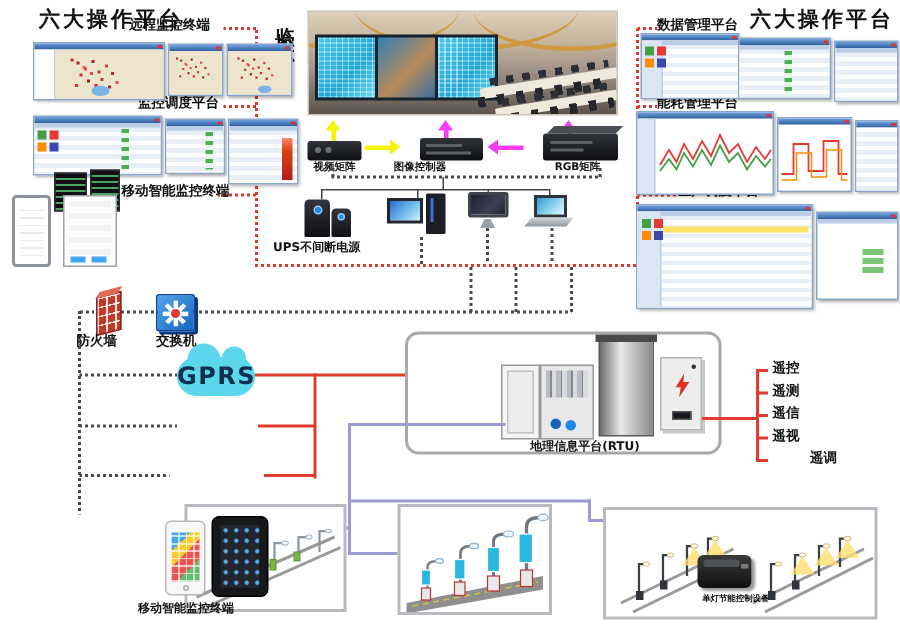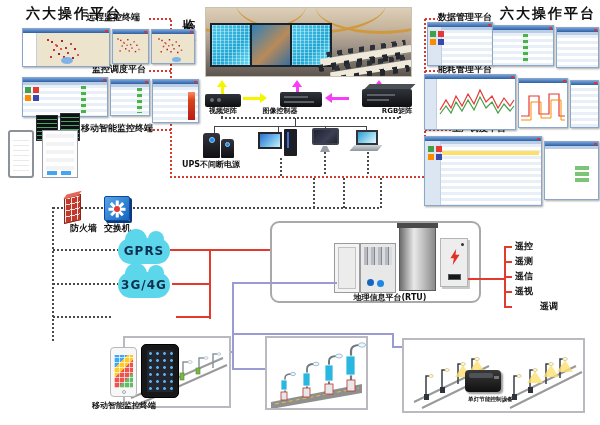--- a/index.html
+++ b/index.html
@@ -59,21 +59,21 @@
   .redbar{position:absolute;right:3px;top:8px;bottom:2px;width:7px;background:linear-gradient(180deg,#ff8a65,#d84315 30%,#b71c1c);}
   .icons4{position:absolute;width:6px;height:6px;background:#43a047;
     box-shadow:8px 0 0 #e53935,0 8px 0 #fb8c00,8px 8px 0 #3949ab;}
   .yellowrow{position:absolute;left:10px;right:2px;height:4px;background:#ffe066;}
   .greenbtns{position:absolute;width:14px;height:4px;background:#7cc576;box-shadow:0 6px 0 #7cc576,0 12px 0 #7cc576;}
 
   
   .cloud{position:absolute;background:#5cd6ea;border-radius:13px;}
   .cloud::before{content:"";position:absolute;left:7px;top:-9px;width:22px;height:22px;border-radius:50%;background:#5cd6ea;}
   .cloud::after{content:"";position:absolute;right:6px;top:-7px;width:16px;height:16px;border-radius:50%;background:#5cd6ea;}
-  .cloud .cl{position:relative;z-index:2;display:block;width:100%;text-align:center;font-weight:bold;font-size:12px;color:#0d3050;letter-spacing:1px;}
+  .cloud .cl{position:relative;z-index:2;display:block;width:100%;text-align:left;font-weight:bold;font-size:16px;color:#0d3050;letter-spacing:1px;}
 
   
   .firewall{position:absolute;background:#c0392b;transform:skewY(-14deg);border:1px solid #8e2418;
     background-image:repeating-linear-gradient(180deg,rgba(255,255,255,.85) 0 1px,transparent 1px 6px),
                      repeating-linear-gradient(90deg,rgba(255,255,255,.85) 0 1px,transparent 1px 6px);}
   .firewall::before{content:"";position:absolute;left:0;top:-4px;width:100%;height:4px;background:#e2695a;transform:skewX(-40deg);}
   .switch{position:absolute;background:linear-gradient(135deg,#55a6e8,#1565c0);border:1px solid #0d47a1;border-radius:2px;box-shadow:2px 2px 0 #0a3a7a;}
   .sb{position:absolute;left:50%;top:50%;width:2.5px;height:17px;background:#fff;transform-origin:center;}
   .switch .dotc{position:absolute;left:50%;top:50%;width:6px;height:6px;margin:-3px 0 0 -3px;border-radius:50%;background:#e53935;z-index:2;}
 
@@ -341,21 +341,21 @@
     <span class="slot" style="left:4px;top:4px;width:24px"></span>
     <span class="slot" style="left:4px;top:9px;width:30px"></span>
   </div>
   <div class="lbl t7 ctr" style="left:258px;top:108px;width:44px">图像控制器</div>
 
   <div class="servertop" style="left:367px;top:84px;width:46px"></div>
   <div class="blackbox" style="left:362px;top:89px;width:50px;height:18px">
     <span class="slot" style="left:5px;top:5px;width:28px"></span>
     <span class="slot" style="left:5px;top:10px;width:22px"></span>
   </div>
-  <div class="lbl t7 ctr" style="left:376px;top:108px;width:42px">RGB矩阵</div>
+  <div class="lbl t7 ctr" style="left:364px;top:108px;width:42px">RGB矩阵</div>
 
   <div class="ln bdv" style="left:221px;top:112px;height:7px"></div>
   <div class="ln bd" style="left:221px;top:117px;width:180px"></div>
   <div class="ln bdv" style="left:399px;top:112px;height:7px"></div>
 
   <div class="ln bsv" style="left:295px;top:118px;height:8px"></div>
   <div class="ln bs" style="left:214px;top:126px;width:152px"></div>
   <div class="ln bsv" style="left:214px;top:126px;height:7px"></div>
   <div class="ln bsv" style="left:278px;top:126px;height:7px"></div>
   <div class="ln bsv" style="left:325px;top:126px;height:5px"></div>
@@ -380,40 +380,37 @@
   <div class="ln bdv" style="left:324px;top:152px;height:24px"></div>
   <div class="ln bdv" style="left:367px;top:152px;height:24px"></div>
   <div class="ln bdv" style="left:313px;top:178px;height:30px"></div>
   <div class="ln bdv" style="left:343px;top:178px;height:30px"></div>
   <div class="ln bdv" style="left:380px;top:178px;height:30px"></div>
 
   <div class="ln bd" style="left:53px;top:207px;width:328px"></div>
   <div class="ln bdv" style="left:52px;top:207px;height:136px"></div>
 
   <div class="firewall" style="left:64px;top:196px;width:17px;height:26px"></div>
-  <div class="lbl t9" style="left:70px;top:224px">防火墙</div>
+  <div class="lbl t9" style="left:51px;top:224px">防火墙</div>
 
   <div class="switch" style="left:104px;top:196px;width:26px;height:25px">
     <span class="sb" style="transform:translate(-50%,-50%) rotate(0deg)"></span>
     <span class="sb" style="transform:translate(-50%,-50%) rotate(45deg)"></span>
     <span class="sb" style="transform:translate(-50%,-50%) rotate(90deg)"></span>
     <span class="sb" style="transform:translate(-50%,-50%) rotate(135deg)"></span>
     <span class="dotc"></span>
   </div>
   <div class="lbl t9" style="left:104px;top:224px">交换机</div>
 
   <div class="ln bd" style="left:53px;top:249px;width:65px"></div>
   <div class="ln bd" style="left:53px;top:283px;width:65px"></div>
   <div class="ln bd" style="left:53px;top:316px;width:60px"></div>
 
   <div class="cloud" style="left:118px;top:238px;width:52px;height:26px">
     <span class="cl" style="line-height:26px">GPRS</span>
-  </div>
-  <div class="cloud" style="left:118px;top:272px;width:52px;height:26px">
-    <span class="cl" style="line-height:26px">3G/4G</span>
   </div>
 
   <div class="ln rs" style="left:170px;top:249px;width:167px"></div>
   <div class="ln rsv" style="left:209px;top:249px;height:70px"></div>
   <div class="ln rs" style="left:172px;top:283px;width:38px"></div>
   <div class="ln rs" style="left:176px;top:316px;width:34px"></div>
 
   <div class="rtubox" style="left:270px;top:221px;width:211px;height:82px"></div>
   <div class="cabdoor" style="left:334px;top:243px;width:26px;height:50px"></div>
   <div class="cabbody" style="left:360px;top:243px;width:36px;height:50px">

